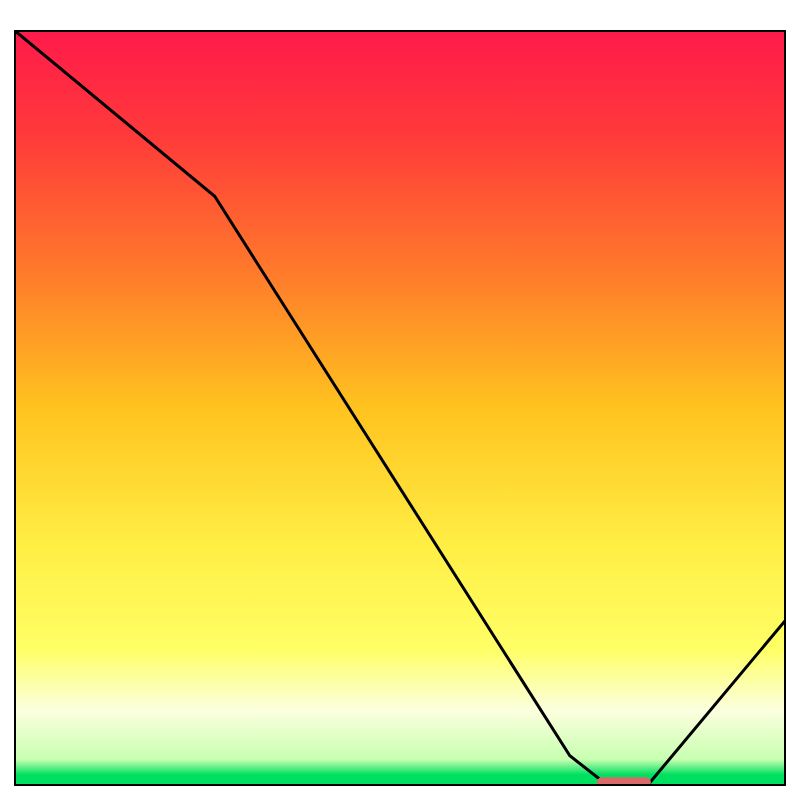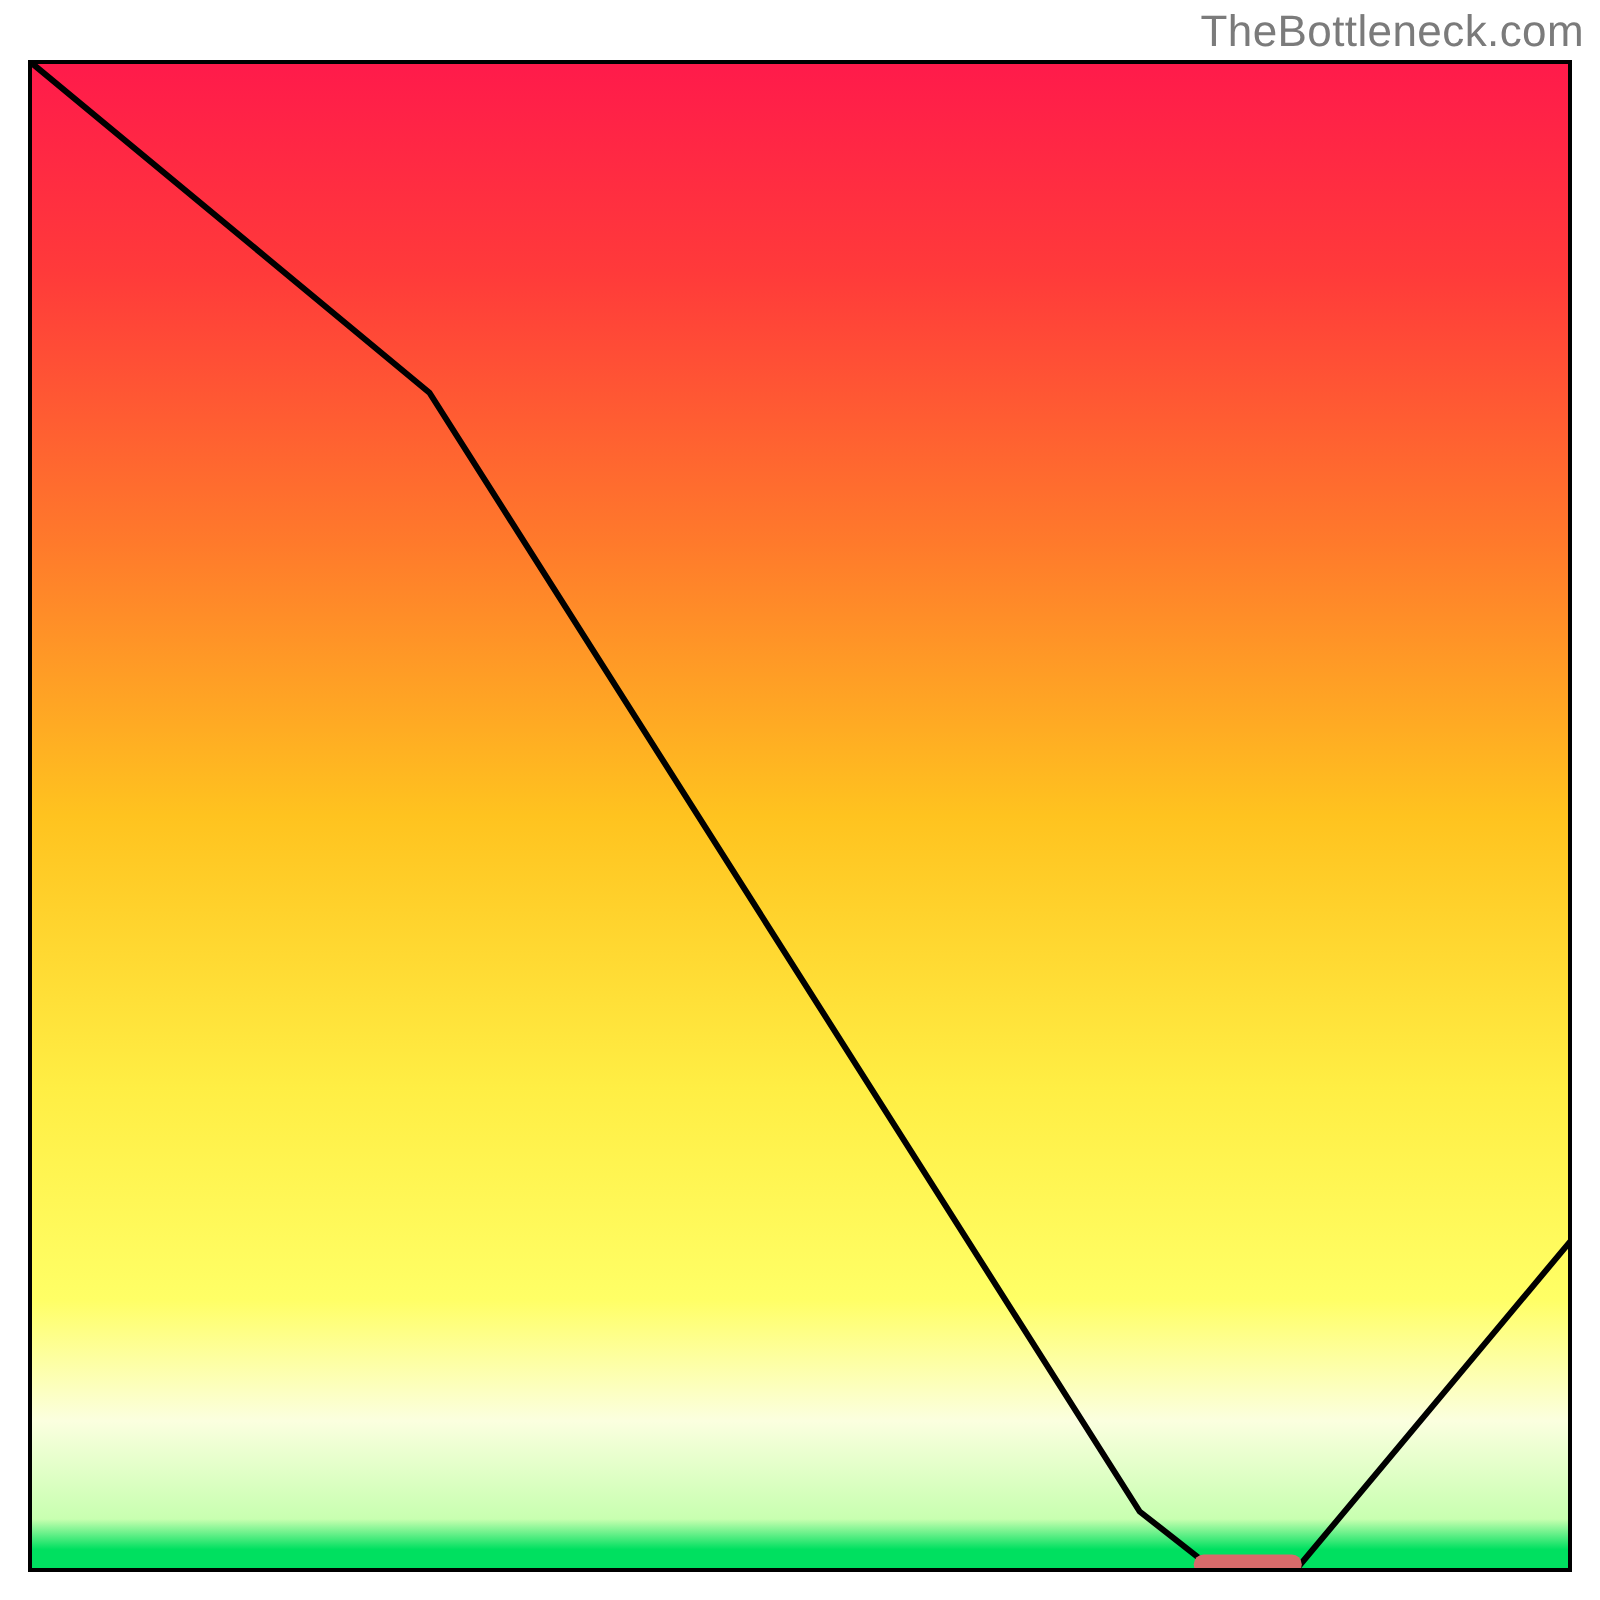--- a/index.html
+++ b/index.html
@@ -30,21 +30,20 @@
     top: 30px;
     width: 772px;
     height: 756px;
   }
   svg { display: block; }
 </style>
 </head>
 <body>
 
 <div class="frame">
-  <div class="attribution">TheBottleneck.com</div>
 
   <div class="plot">
     <svg id="chart-svg" width="772" height="756" viewBox="0 0 772 756">
       <defs>
         <linearGradient id="bg-grad" x1="0" y1="0" x2="0" y2="1">
             <stop offset="0%" stop-color="#ff1a4b"></stop>
             <stop offset="14.000000000000002%" stop-color="#ff3a3a"></stop>
             <stop offset="32%" stop-color="#ff7a2b"></stop>
             <stop offset="50%" stop-color="#ffc31f"></stop>
             <stop offset="68%" stop-color="#ffee44"></stop>

